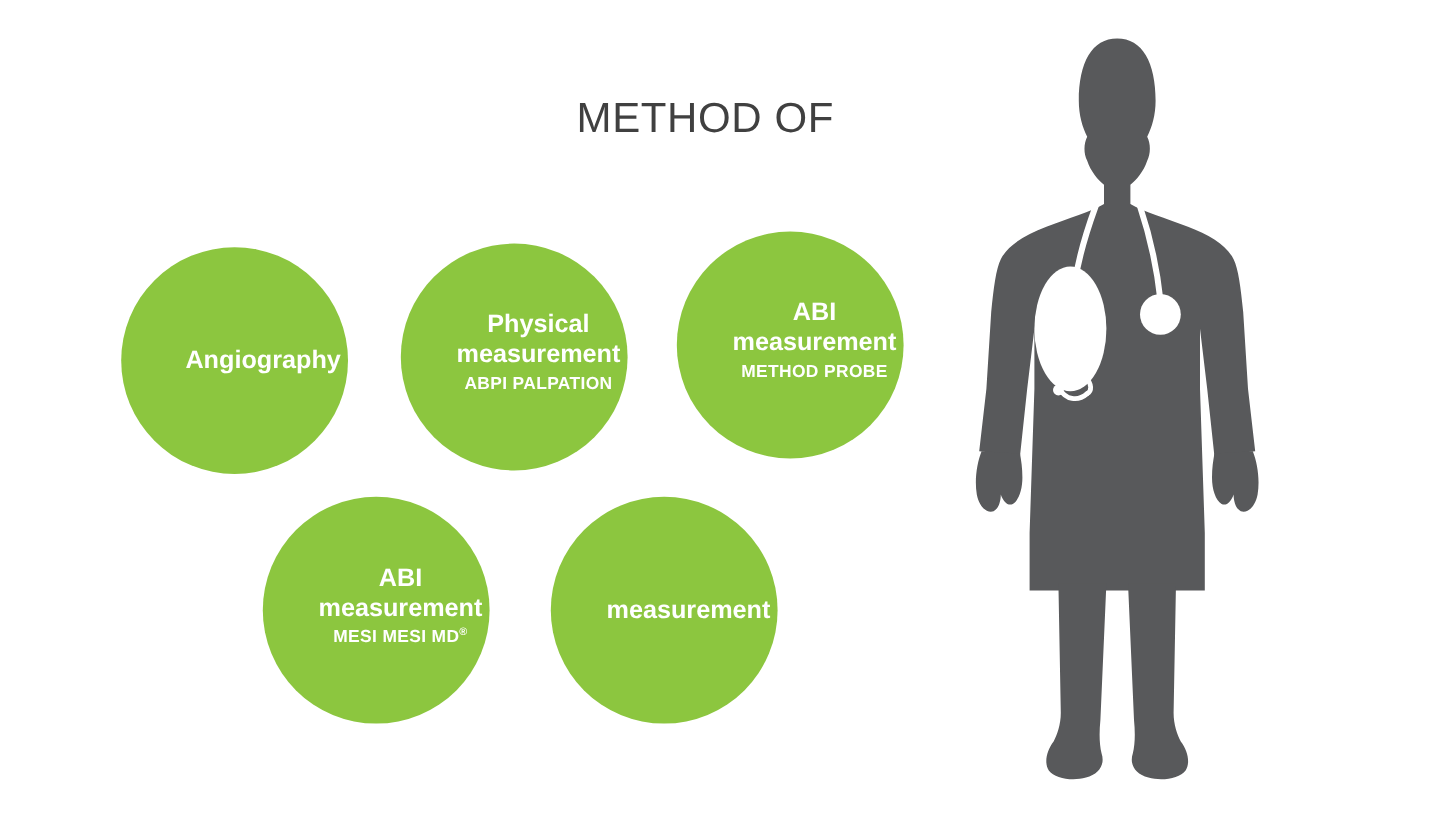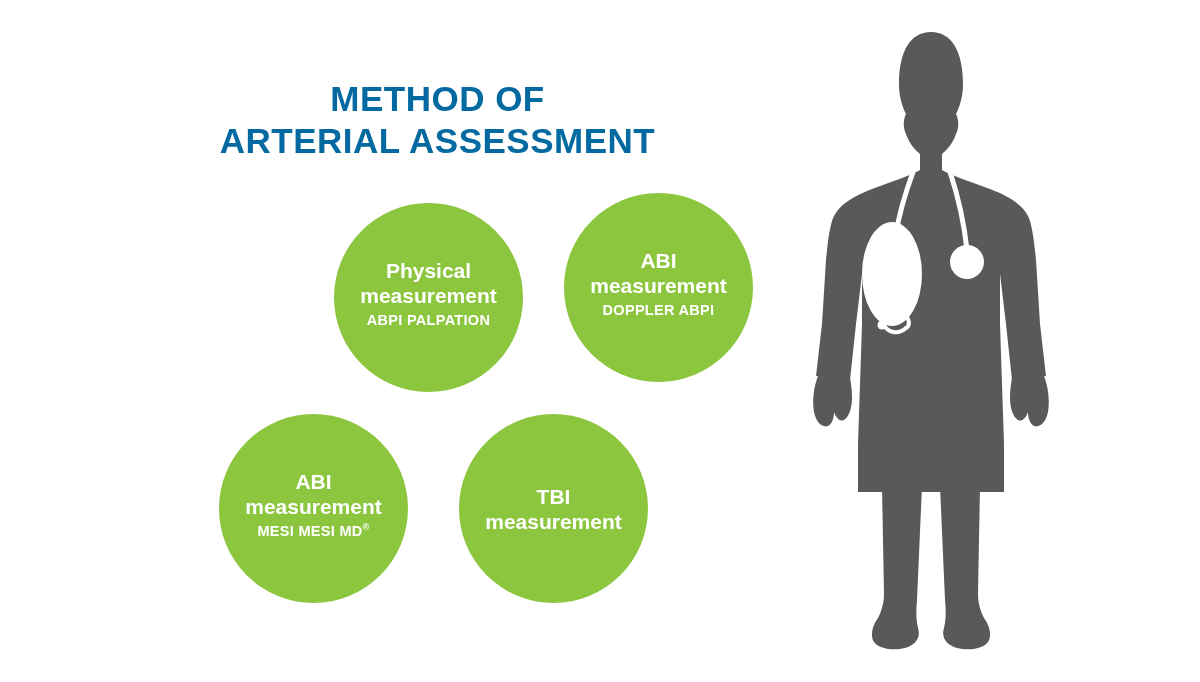--- a/index.html
+++ b/index.html
@@ -15,37 +15,37 @@
     overflow: hidden;
     font-family: "Liberation Sans", sans-serif;
   }
 
   
   #title-block {
     position: absolute;
     left: 180px;
     top: 78px;
     width: 515px;
-    text-align: center;
-    color: #0369a1;
-    font-weight: bold;
+    text-align: right;
+    color: #404040;
+    font-weight: normal;
     font-size: 35px;
     line-height: 42px;
     letter-spacing: 0.5px;
   }
   #title-block .tline { display: block; white-space: nowrap; }
 
   
   .circle {
     position: absolute;
     border-radius: 50%;
     background: #8cc63f;
     display: flex;
     flex-direction: column;
-    align-items: center;
+    align-items: flex-end;
     justify-content: center;
     text-align: center;
     box-sizing: border-box;
   }
   .circle .c-main {
     color: #ffffff;
     font-size: 21px;
     font-weight: bold;
     line-height: 25px;
     padding: 0 6px;
@@ -87,64 +87,69 @@
   }
   #doctor-figure svg { display: block; width: 100%; height: 100%; }
 </style>
 </head>
 <body>
 
 <div id="canvas">
 
   <div id="title-block">
     <span class="tline">METHOD OF</span>
-    <span class="tline">ARTERIAL ASSESSMENT</span>
-  </div>
-
+  </div>
+
+  <div class="circle" id="circle-angiography">
+    <div class="stack">
+      <div class="c-main">
+        <span class="ml">Angiography</span>
+      </div>
+    </div>
+  </div>
 
   <div class="circle" id="circle-physical-exam">
     <div class="stack">
       <div class="c-main">
         <span class="ml">Physical</span>
         <span class="ml">measurement</span>
       </div>
       <div class="c-sub">
         <span>ABPI PALPATION</span>
       </div>
     </div>
   </div>
 
   <div class="circle" id="circle-abi-doppler">
     <div class="stack">
       <div class="c-main">
         <span class="ml">ABI</span>
         <span class="ml">measurement</span>
       </div>
       <div class="c-sub">
-        <span>DOPPLER ABPI</span>
+        <span>METHOD PROBE</span>
       </div>
     </div>
   </div>
 
   <div class="circle" id="circle-abi-mesi">
     <div class="stack">
       <div class="c-main">
         <span class="ml">ABI</span>
         <span class="ml">measurement</span>
       </div>
       <div class="c-sub">
         <span>MESI MESI MD</span><sup>®</sup>
       </div>
     </div>
   </div>
 
   <div class="circle" id="circle-tbi">
     <div class="stack">
       <div class="c-main">
-        <span class="ml">TBI</span>
         <span class="ml">measurement</span>
       </div>
     </div>
   </div>
 
   <div id="doctor-figure">
     <svg viewBox="0 0 250 630" xmlns="http://www.w3.org/2000/svg" aria-hidden="true">
       <g fill="#58595b">
 
         <path d="M93 60 C93 28 104 8 125 8 C146 8 157 28 157 60

